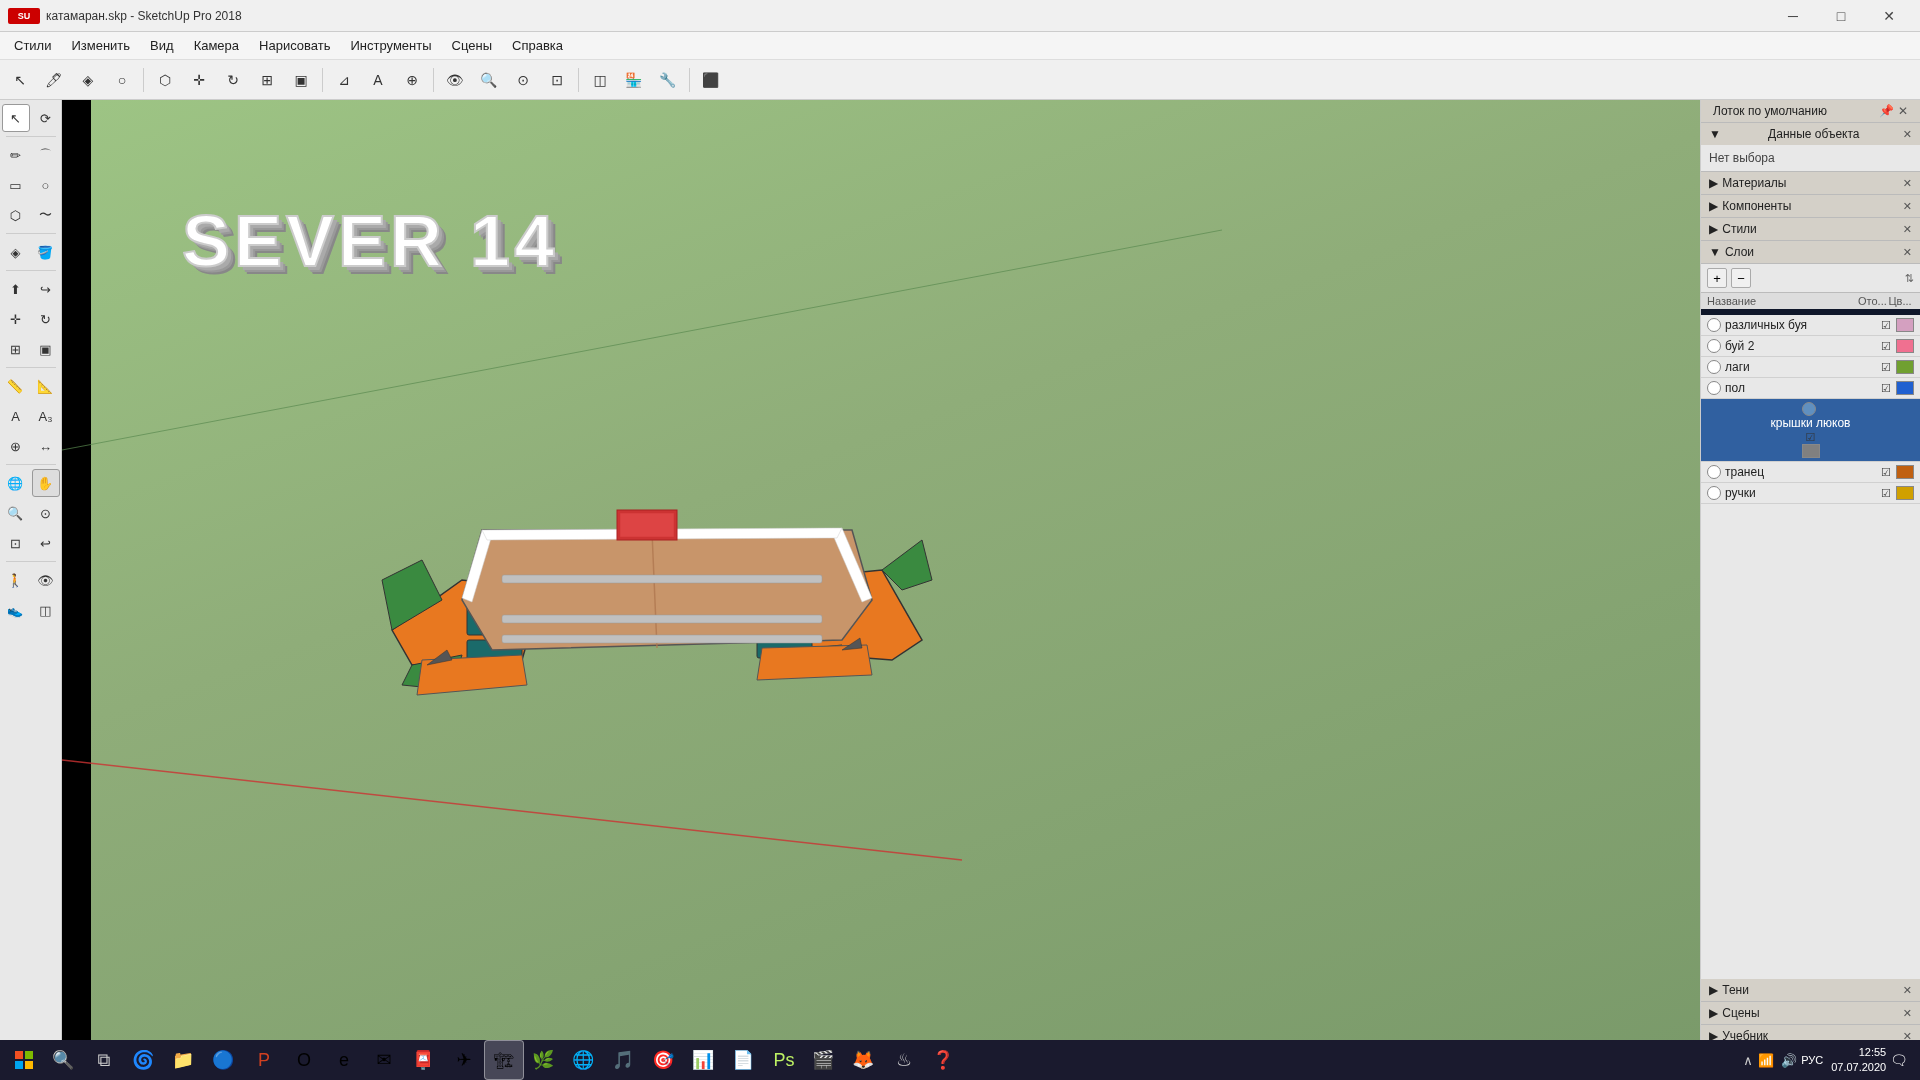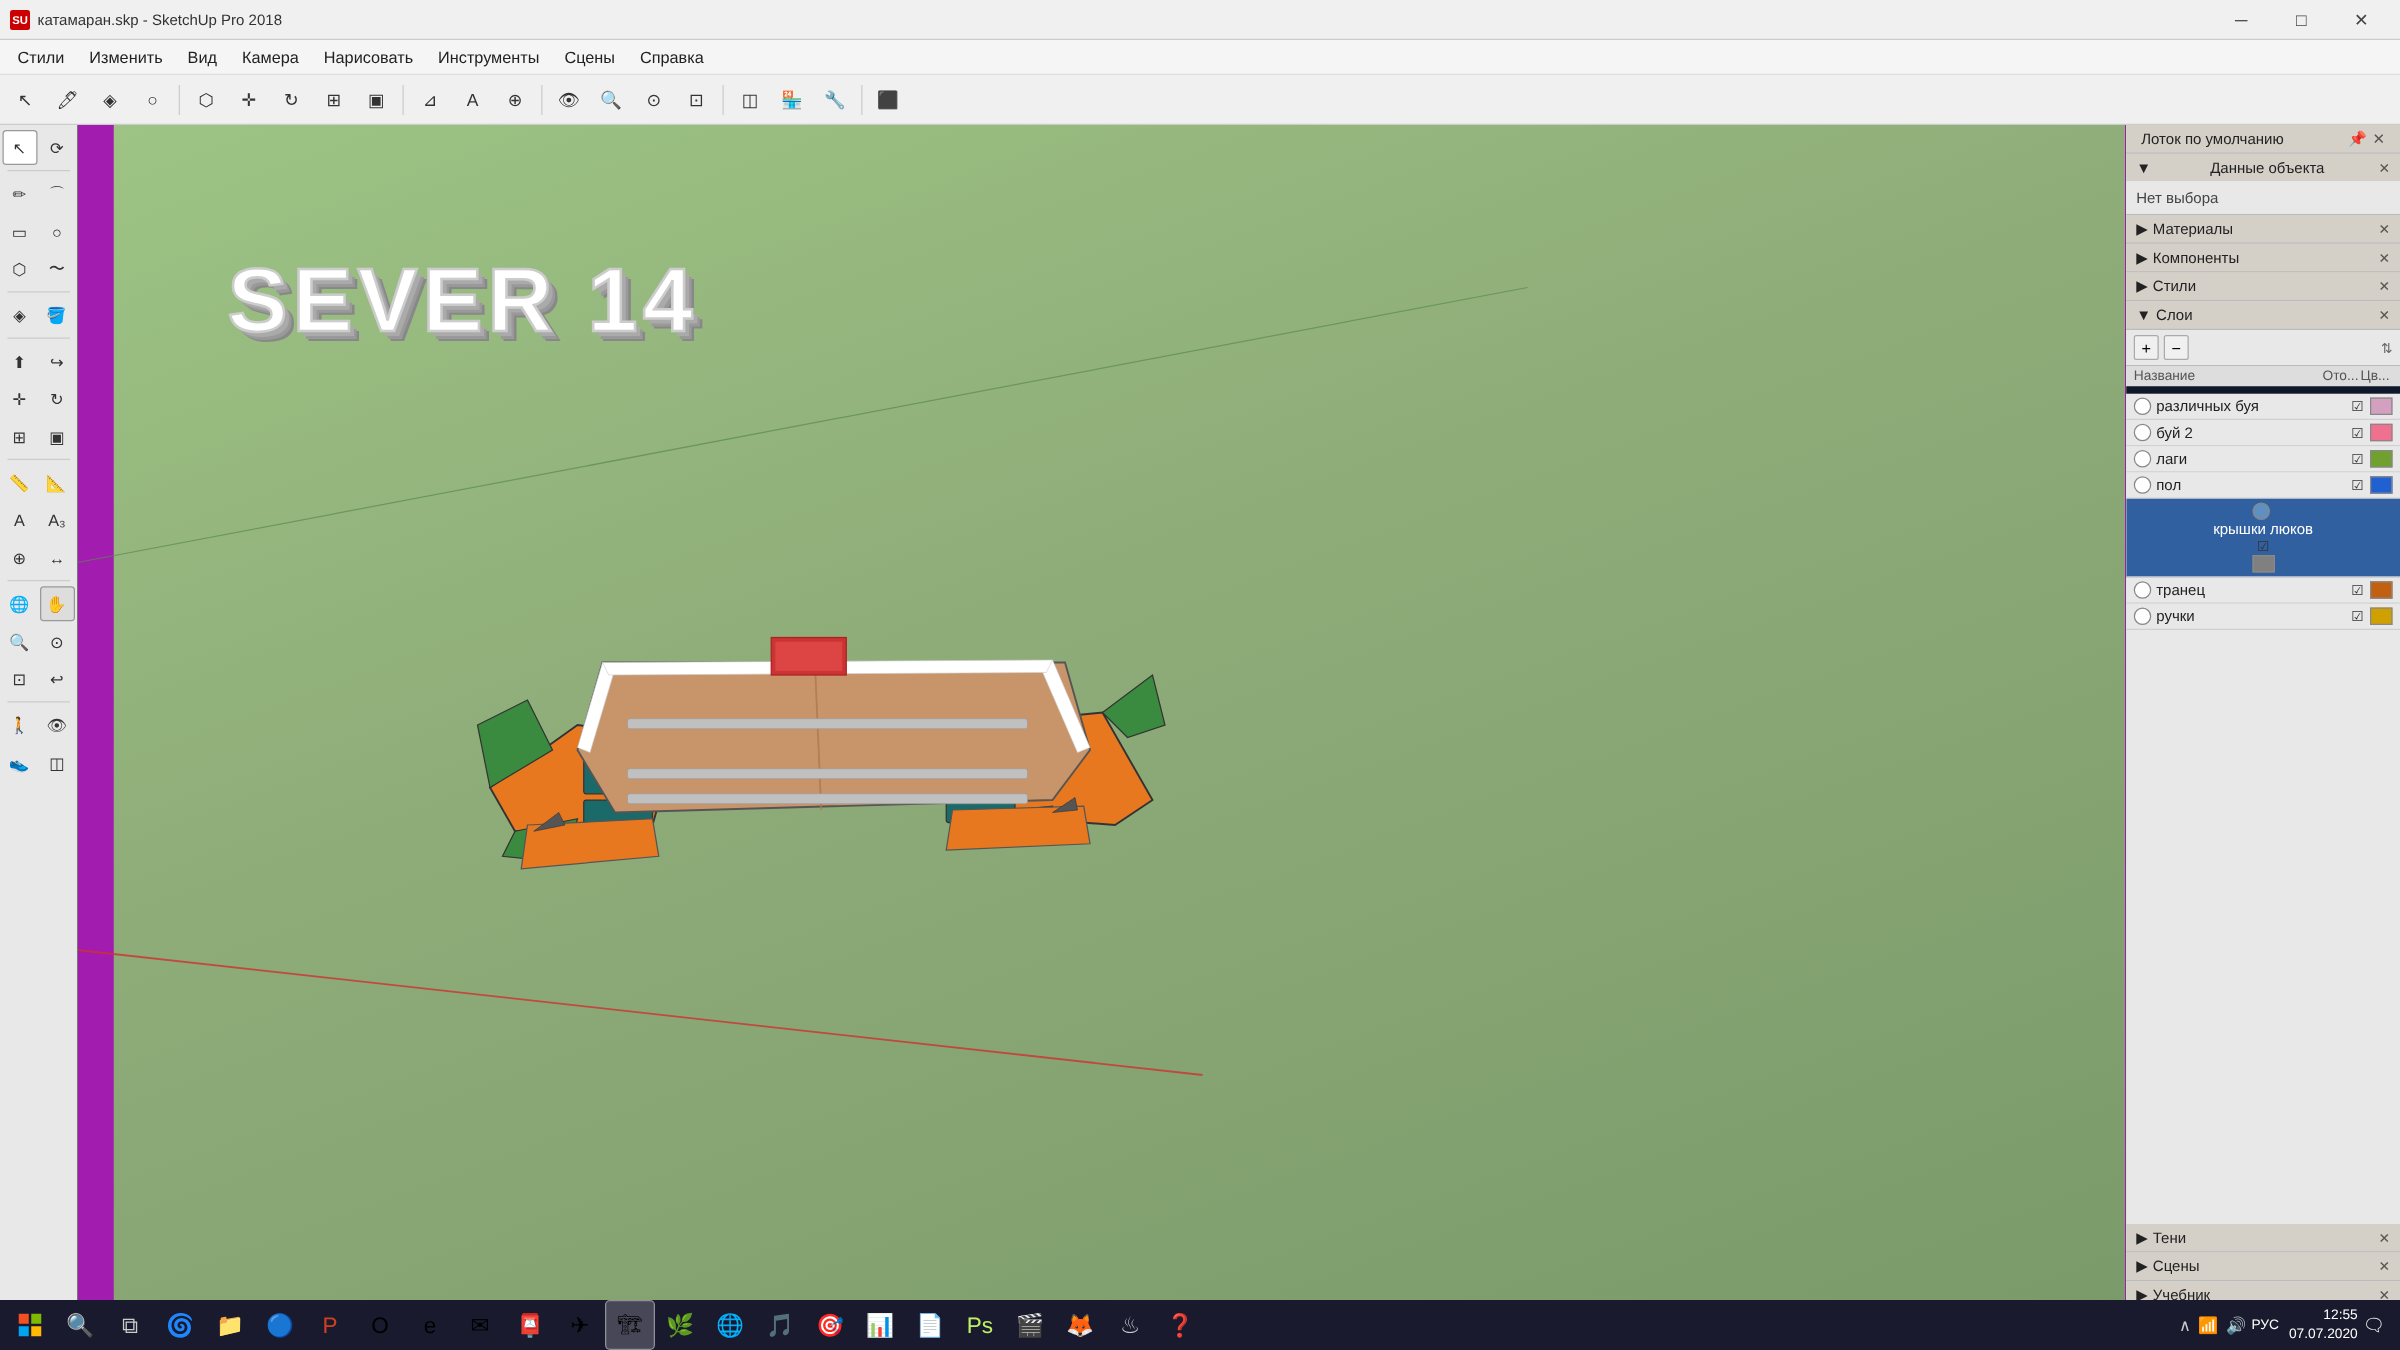--- a/index.html
+++ b/index.html
@@ -6,21 +6,21 @@
     body { width: 1920px; height: 1080px; overflow: hidden; font-family: 'Segoe UI', Arial, sans-serif; background: #1e1e1e; }
 
     
     #titlebar {
       width: 100%; height: 32px; background: #f0f0f0;
       display: flex; align-items: center; justify-content: space-between;
       padding: 0 8px; border-bottom: 1px solid #ccc;
       font-size: 12px; color: #333;
     }
     #titlebar-left { display: flex; align-items: center; gap: 6px; }
-    #titlebar-icon { width: 16px; height: 16px; background: #c00; border-radius: 2px; display: flex; align-items: center; justify-content: center; color: white; font-size: 9px; font-weight: bold; }
+    #titlebar-icon { width: 32px; height: 16px; background: #c00; border-radius: 2px; display: flex; align-items: center; justify-content: center; color: white; font-size: 9px; font-weight: bold; }
     #titlebar-controls { display: flex; gap: 2px; }
     .titlebar-btn { width: 46px; height: 32px; display: flex; align-items: center; justify-content: center; cursor: pointer; font-size: 14px; color: #444; }
 
     
     #menubar {
       width: 100%; height: 28px; background: #f5f5f5;
       display: flex; align-items: center; padding: 0 4px;
       border-bottom: 1px solid #ddd; font-size: 13px;
     }
     .menu-item { padding: 4px 10px; cursor: pointer; color: #222; border-radius: 2px; }
@@ -52,21 +52,21 @@
       width: 28px; height: 28px; display: flex; align-items: center; justify-content: center;
       cursor: pointer; border-radius: 3px; font-size: 13px; color: #333;
       background: transparent; border: 1px solid transparent;
     }
     .lt-btn.selected { background: #fff; border-color: #999; }
     .lt-row { display: flex; gap: 2px; }
     .lt-separator { width: 50px; height: 1px; background: #ccc; margin: 2px 0; }
 
     
     #canvas-area {
-      flex: 1; background: #a21caf; position: relative; overflow: hidden; padding-left: 29px;
+      flex: 1; background: #000000; position: relative; overflow: hidden; padding-left: 29px;
     }
 
     
     #canvas-bg {
       width: 100%; height: 100%;
       background: linear-gradient(160deg, #9dc484 0%, #8fad79 40%, #7a9a6a 100%);
       position: absolute;
     }
 
     

